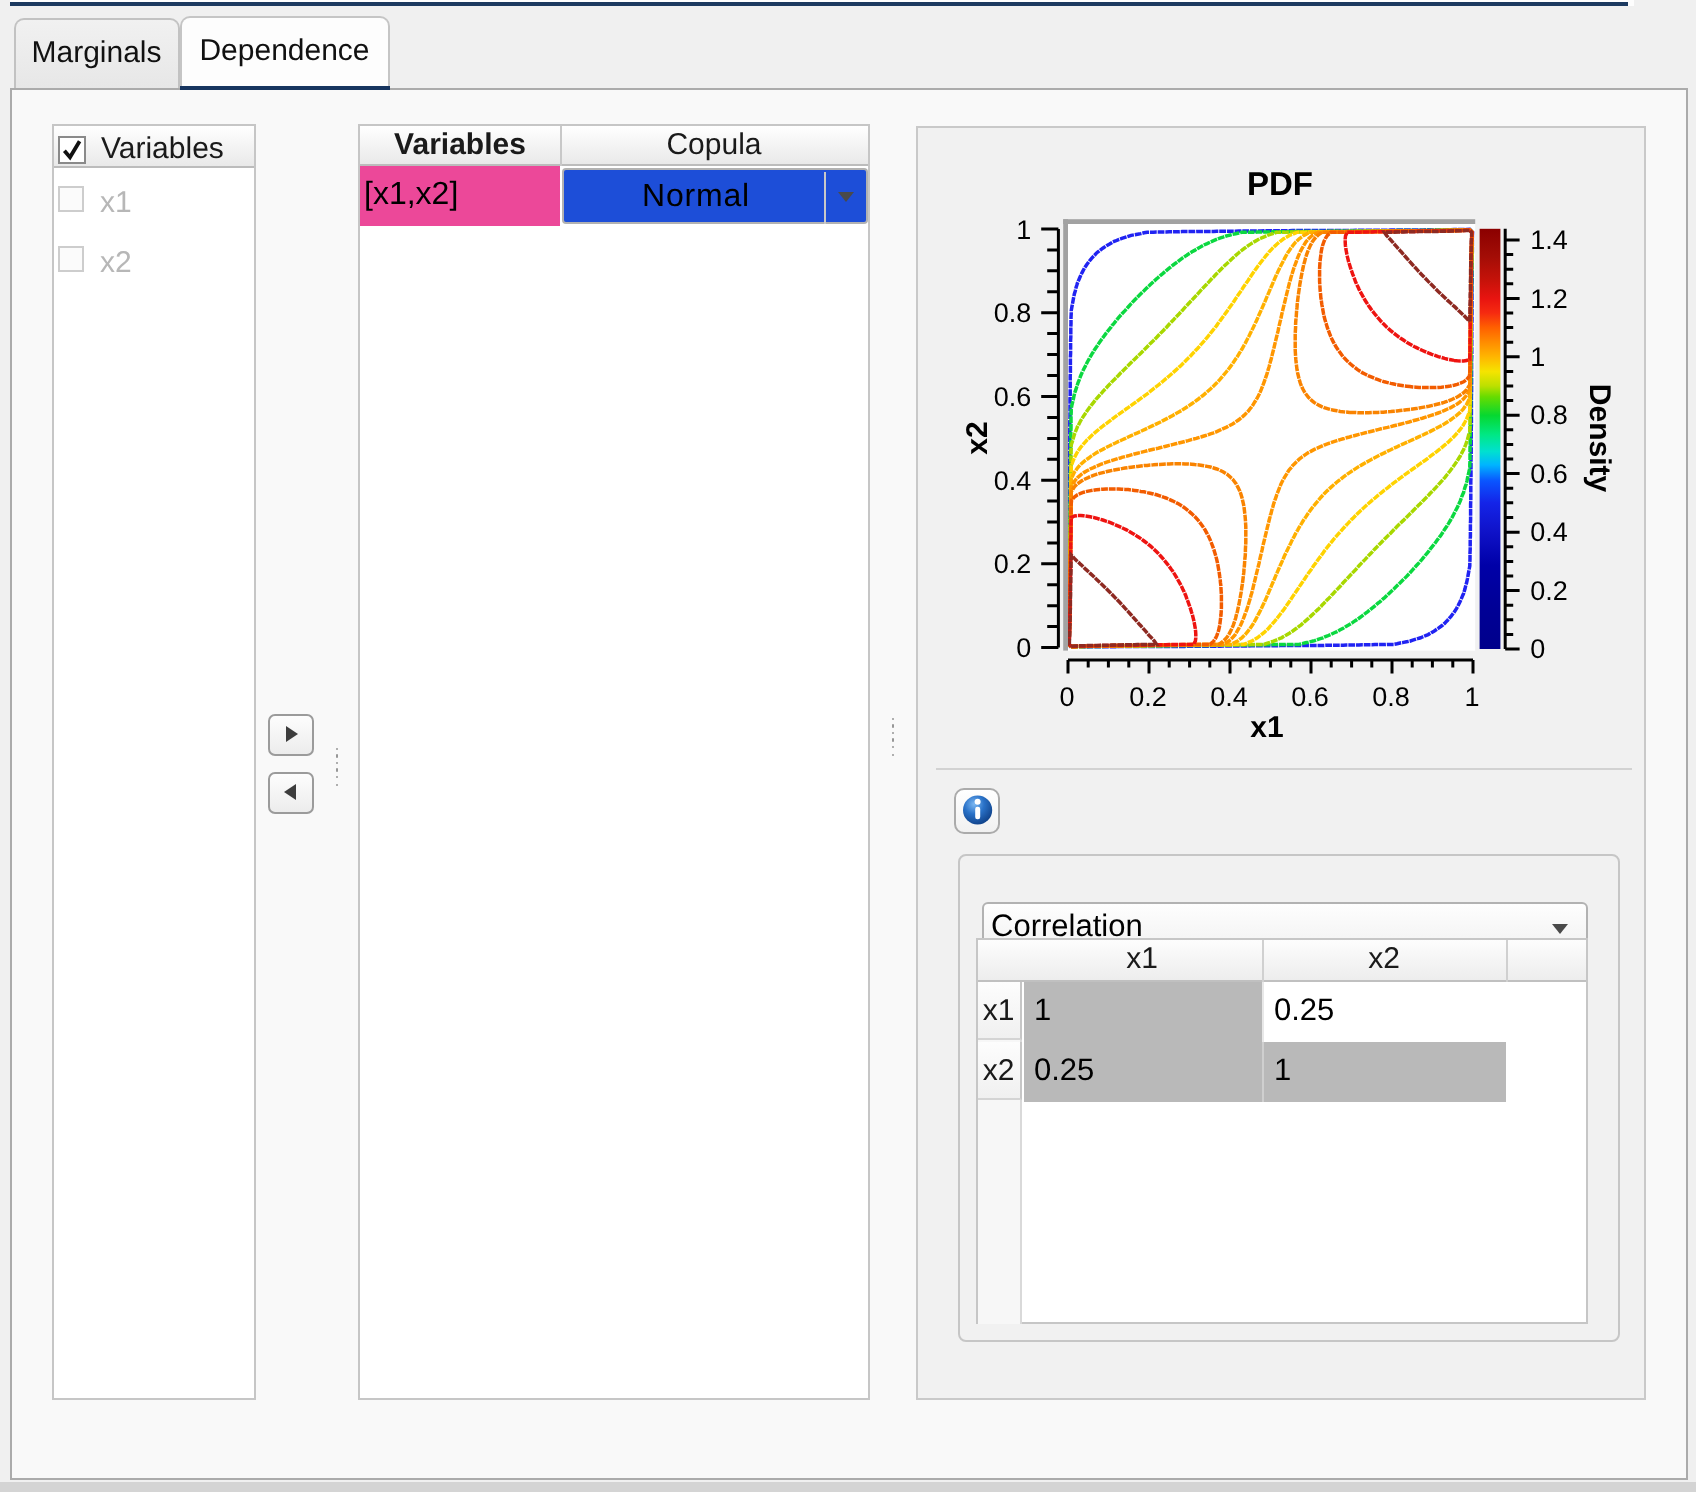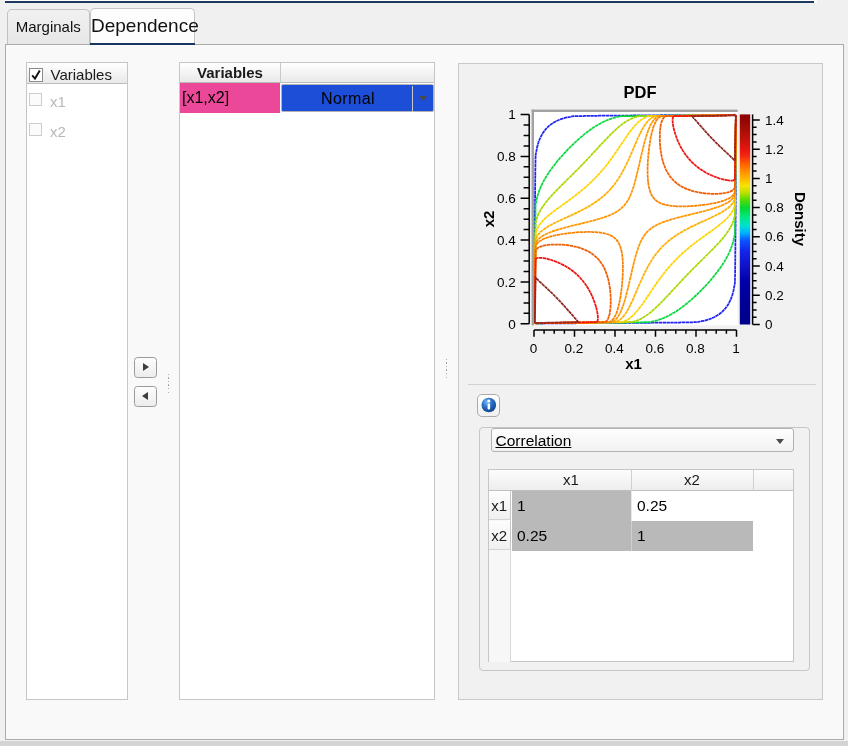--- a/index.html
+++ b/index.html
@@ -7,21 +7,21 @@
 
 .topwhite{left:5px;top:0;width:812px;height:1px;background:#fff;}
 .topnavy{left:5px;top:1px;width:809px;height:2.2px;background:#1d3a60;}
 .topnavy2{left:814px;top:0;width:3px;height:3.2px;background:#fdfdfd;}
 
 .tab1{left:7px;top:8.5px;width:82.5px;height:35px;background:linear-gradient(#f1f1f1,#e7e7e7);
  border:1px solid #c2c2c2;border-bottom:none;border-radius:5px 5px 0 0;
  font-size:15px;color:#111;text-align:center;line-height:34px;}
 .tab2{left:90px;top:8px;width:104.5px;height:35.5px;background:#fdfdfd;
  border:1px solid #c5c5c5;border-bottom:none;border-radius:5px 5px 0 0;
- font-size:19px;color:#111;text-align:center;line-height:34px;}
+ font-size:15px;color:#111;text-align:center;line-height:34px;}
 .tabnavy{left:90px;top:42.6px;width:104.5px;height:2.8px;background:#17355f;z-index:5;}
 
 .pane{left:4.5px;top:43.5px;width:839px;height:696px;border:1px solid #ababab;background:#f9f9f9;}
 .bstrip{left:0;top:740.5px;width:848px;height:5.5px;background:#d4d4d4;}
 
 .llist{left:25.5px;top:62px;width:102px;height:638px;background:#fff;border:1px solid #c6c6c6;}
 .lhead{left:0;top:0;width:100px;height:20.5px;background:linear-gradient(#ffffff,#e9e9e9);
  border-bottom:1px solid #bcbcbc;}
 .lheadtx{left:24px;top:2.5px;font-size:15px;color:#1a1a1a;}
 .itemtx{font-size:15px;color:#b7b7b7;}
@@ -48,21 +48,21 @@
 .rframe{left:458px;top:63px;width:365px;height:637px;background:#f1f1f1;border:1px solid #c9c9c9;}
 .plot{position:absolute;left:-1px;top:-1px;}
 .tick{font-size:13.5px;fill:#000;font-family:"Liberation Sans",sans-serif;}
 .atitle{font-size:15px;font-weight:bold;fill:#000;font-family:"Liberation Sans",sans-serif;}
 .atitle2{font-size:15px;font-weight:bold;fill:#000;font-family:"Liberation Sans",sans-serif;}
 .ptitle{font-size:16.5px;font-weight:bold;fill:#000;font-family:"Liberation Sans",sans-serif;}
 .sep{left:8.5px;top:319.5px;width:348px;height:1px;background:#d2d2d2;}
 .infobtn{left:17.5px;top:330px;width:23.5px;height:23px;border:1px solid #ababab;border-radius:5px;
  background:linear-gradient(#ffffff,#f1f1f1);}
 .gbox{left:19.5px;top:362.5px;width:331px;height:244px;border:1px solid #c6c6c6;border-radius:4px;}
-.combo2{left:11px;top:0;width:303.5px;height:24px;background:linear-gradient(#fefefe,#f2f2f2);
+.combo2{left:11px;top:23px;width:303.5px;height:24px;background:linear-gradient(#fefefe,#f2f2f2);
  border:1px solid #b2b2b2;border-radius:3px;font-size:15.5px;color:#000;line-height:23px;padding-left:4px;text-decoration:underline;}
 
 .ctab{left:8px;top:41px;width:306.5px;height:193.5px;background:#fff;border:1px solid #c6c6c6;}
 .chead{left:0;top:0;width:304.5px;height:21px;background:linear-gradient(#fdfdfd,#ededed);border-bottom:1px solid #c0c0c0;}
 .cheadtx{top:1px;font-size:15px;color:#1a1a1a;text-align:center;}
 .vhead{left:0;width:22.5px;height:29.5px;background:linear-gradient(#fdfdfd,#f0f0f0);
  border-right:1px solid #c6c6c6;border-bottom:1px solid #d4d4d4;font-size:15px;color:#1a1a1a;
  text-align:center;line-height:29px;}
 .ccell{height:29.5px;font-size:15.5px;color:#000;line-height:29px;padding-left:5px;}
 .gcell{background:#b9b9b9;}
@@ -109,20 +109,21 @@
 <div class="abs dot" style="left:445.8px;top:362.1px"></div>
 <div class="abs dot" style="left:445.8px;top:365.7px"></div>
 <div class="abs dot" style="left:445.8px;top:369.3px"></div>
 <div class="abs dot" style="left:445.8px;top:372.9px"></div>
 <div class="abs dot" style="left:445.8px;top:376.5px"></div>
 
 <div class="abs mtab">
  <div class="abs mhead"></div>
  <div class="abs mheaddiv"></div>
  <div class="abs mh1">Variables</div>
+ <div class="abs mh2">Copula</div>
  <div class="abs bluecell">[x1,x2]</div>
  <div class="abs combo1">
       <div class="ctext">Normal</div>
       <div class="cdiv"></div>
   <div class="abs arrowdn" style="right:5.5px;top:11.5px"></div>
  </div>
 </div>
 
 <div class="abs rframe">
 <svg class="plot" width="365" height="320" viewBox="0 0 365 320">

